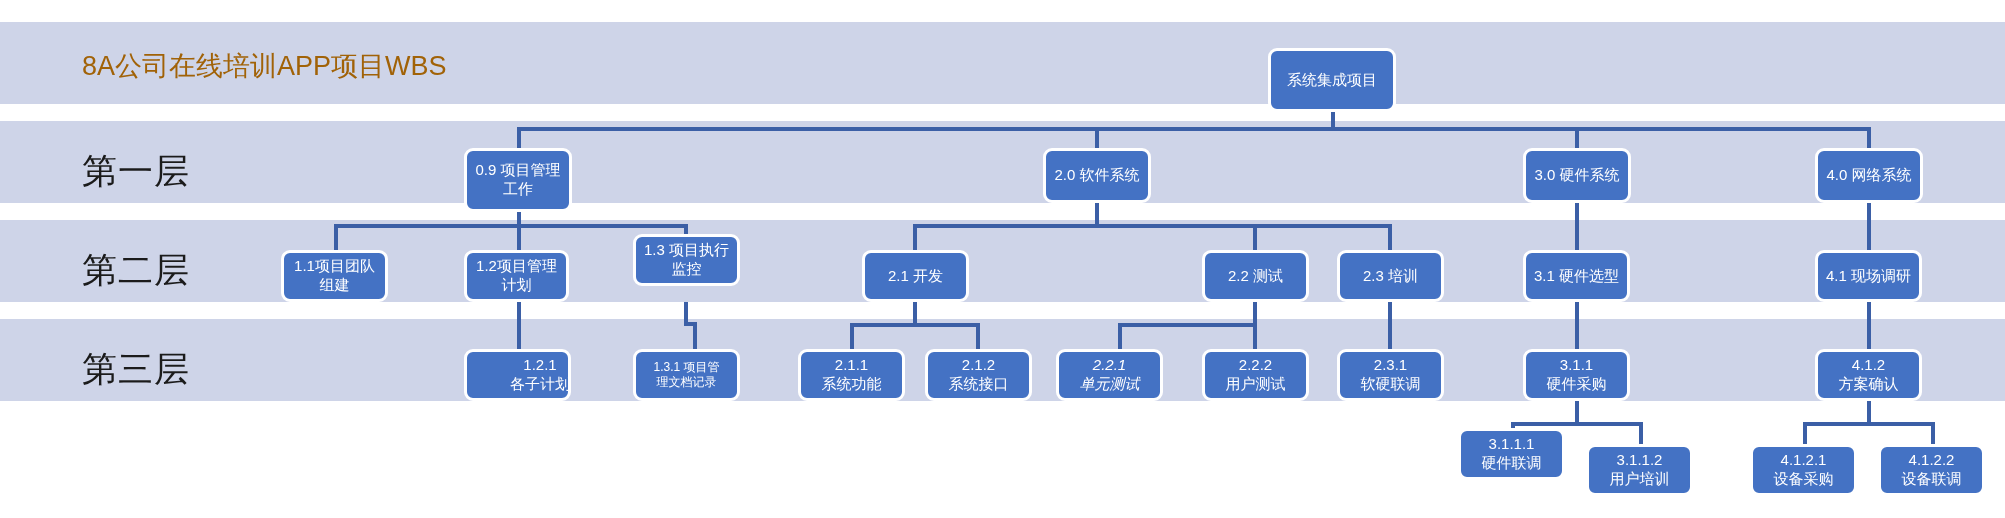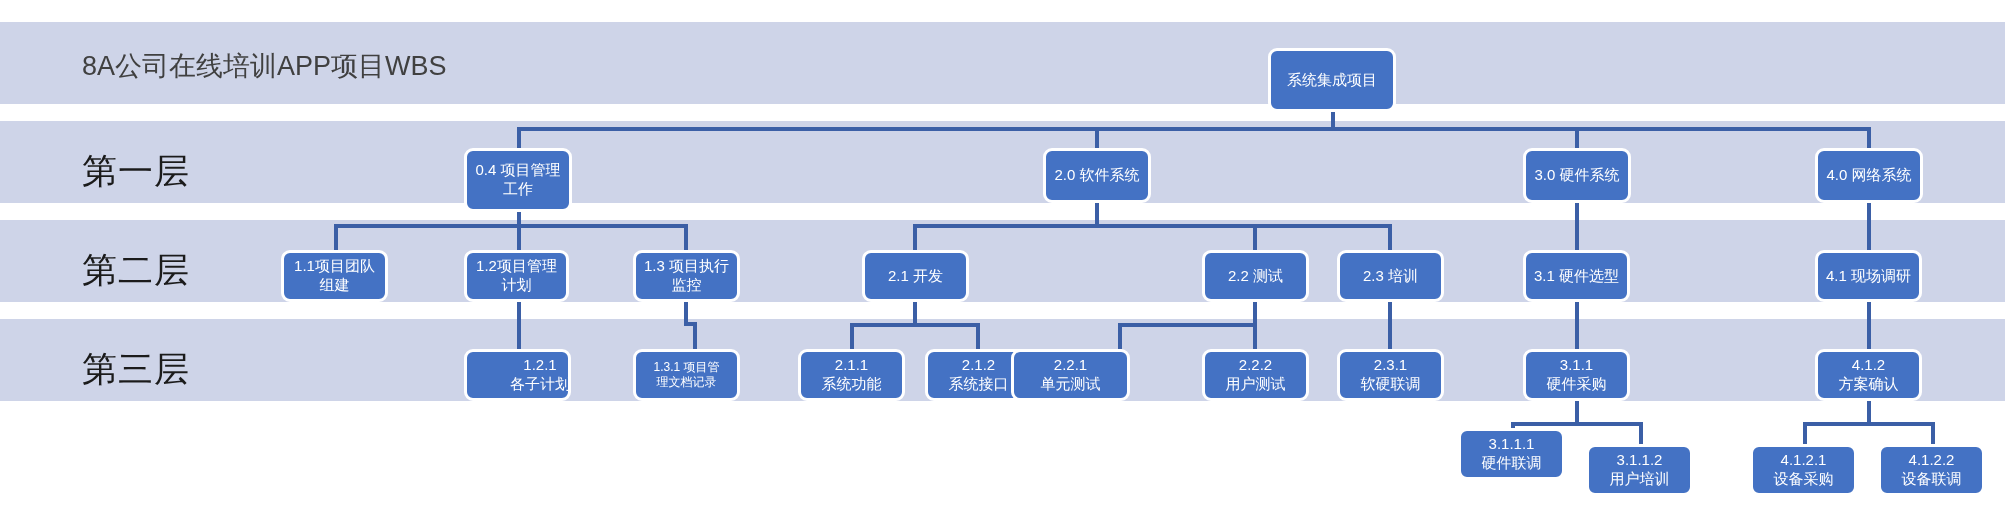--- a/index.html
+++ b/index.html
@@ -27,21 +27,21 @@
     font-size:35px;
     color:#1b1b1b;
     letter-spacing:1px;
     white-space:nowrap;
   }
 
   
   .diagram-title{
     position:absolute;
     font-size:27px;
-    color:#404040;
+    color:#a16207;
     white-space:nowrap;
   }
 
   
   .conn{
     position:absolute;
     background:#3b5fa6;
   }
 
   
@@ -136,42 +136,42 @@
 
   <div class="row-label" style="left:82px; top:148px;">第一层</div>
   <div class="row-label" style="left:82px; top:247px;">第二层</div>
   <div class="row-label" style="left:82px; top:346px;">第三层</div>
 
   <div class="node" style="left:1268px; top:48px; width:128px; height:64px;">
     <span class="l1">系统集成项目</span>
   </div>
 
   <div class="node" style="left:464px; top:148px; width:108px; height:64px;">
-    <span class="l1">0.4 项目管理</span>
+    <span class="l1">0.9 项目管理</span>
     <span class="l2">工作</span>
   </div>
   <div class="node" style="left:1043px; top:148px; width:108px; height:55px;">
     <span class="l1">2.0 软件系统</span>
   </div>
   <div class="node" style="left:1523px; top:148px; width:108px; height:55px;">
     <span class="l1">3.0 硬件系统</span>
   </div>
   <div class="node" style="left:1815px; top:148px; width:108px; height:55px;">
     <span class="l1">4.0 网络系统</span>
   </div>
 
   <div class="node" style="left:281px; top:250px; width:107px; height:52px;">
     <span class="l1">1.1项目团队</span>
     <span class="l2">组建</span>
   </div>
   <div class="node" style="left:464px; top:250px; width:105px; height:52px;">
     <span class="l1">1.2项目管理</span>
     <span class="l2">计划</span>
   </div>
-  <div class="node" style="left:633px; top:250px; width:107px; height:52px;">
+  <div class="node" style="left:633px; top:234px; width:107px; height:52px;">
     <span class="l1">1.3 项目执行</span>
     <span class="l2">监控</span>
   </div>
   <div class="node" style="left:862px; top:250px; width:107px; height:52px;">
     <span class="l1">2.1 开发</span>
   </div>
   <div class="node" style="left:1202px; top:250px; width:107px; height:52px;">
     <span class="l1">2.2 测试</span>
   </div>
   <div class="node" style="left:1337px; top:250px; width:107px; height:52px;">
@@ -193,21 +193,21 @@
     <span class="l2">理文档记录</span>
   </div>
   <div class="node" style="left:798px; top:349px; width:107px; height:52px;">
     <span class="l1">2.1.1</span>
     <span class="l2">系统功能</span>
   </div>
   <div class="node" style="left:925px; top:349px; width:107px; height:52px;">
     <span class="l1">2.1.2</span>
     <span class="l2">系统接口</span>
   </div>
-  <div class="node" style="left:1011px; top:349px; width:119px; height:52px;">
+  <div class="node" style="left:1056px; top:349px; width:107px; height:52px;font-style:italic;">
     <span class="l1">2.2.1</span>
     <span class="l2">单元测试</span>
   </div>
   <div class="node" style="left:1202px; top:349px; width:107px; height:52px;">
     <span class="l1">2.2.2</span>
     <span class="l2">用户测试</span>
   </div>
   <div class="node" style="left:1337px; top:349px; width:107px; height:52px;">
     <span class="l1">2.3.1</span>
     <span class="l2">软硬联调</span>

